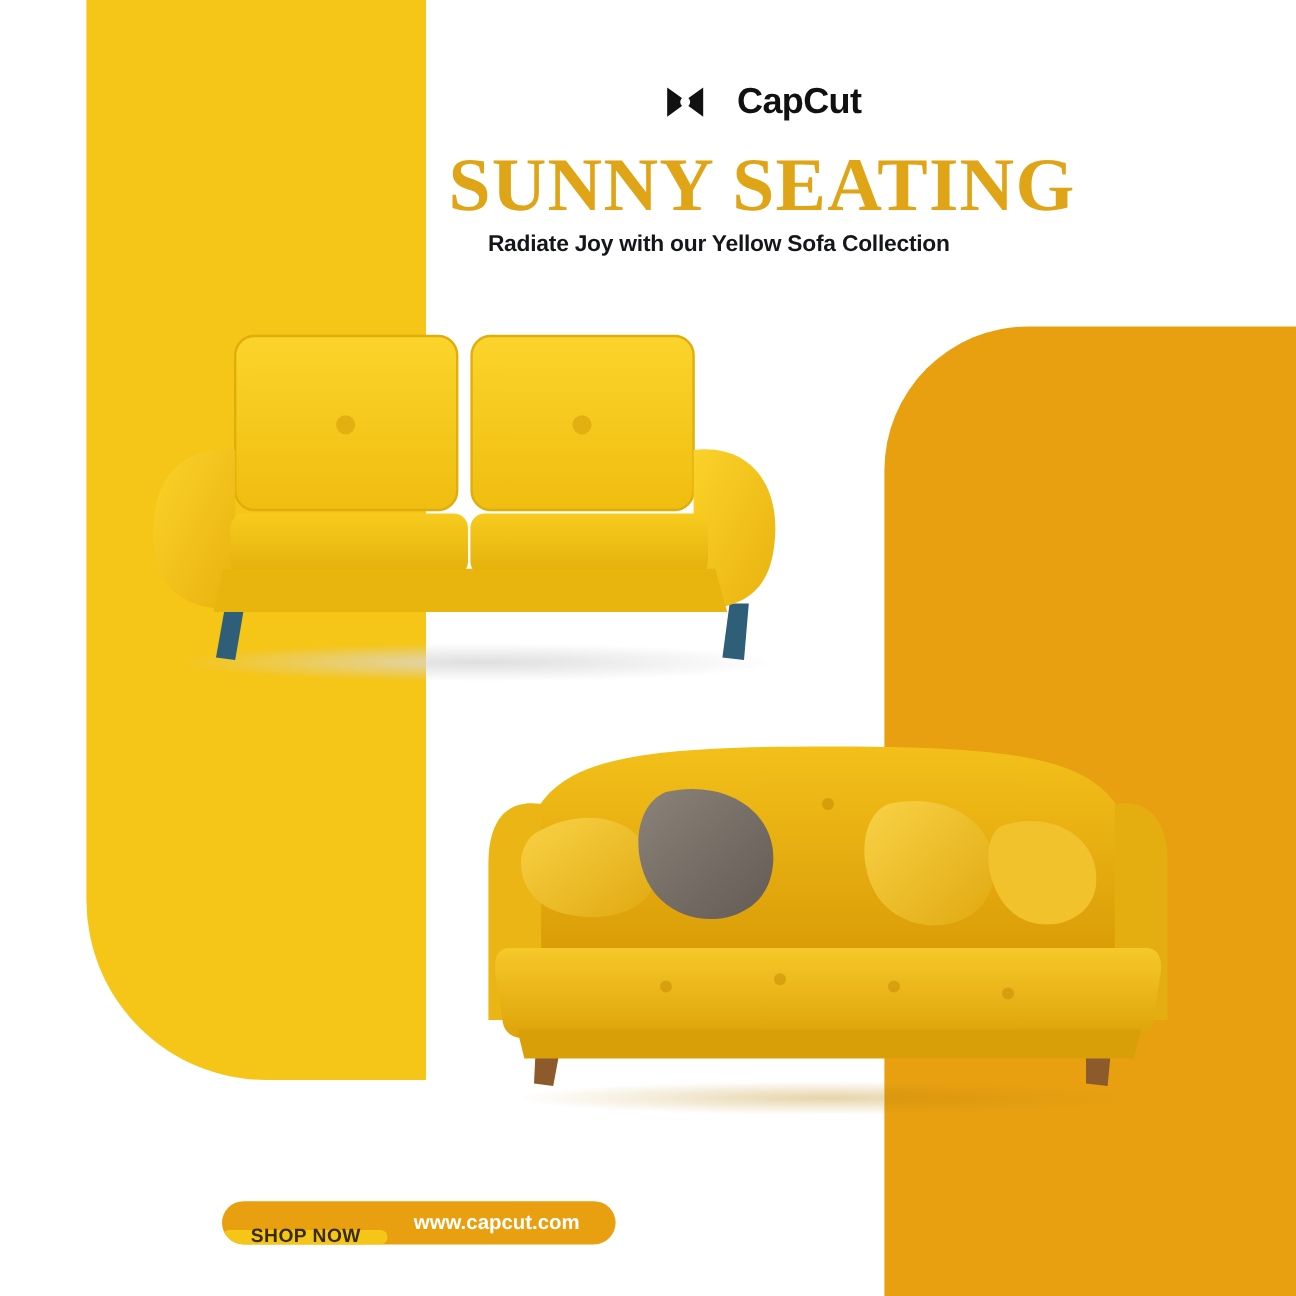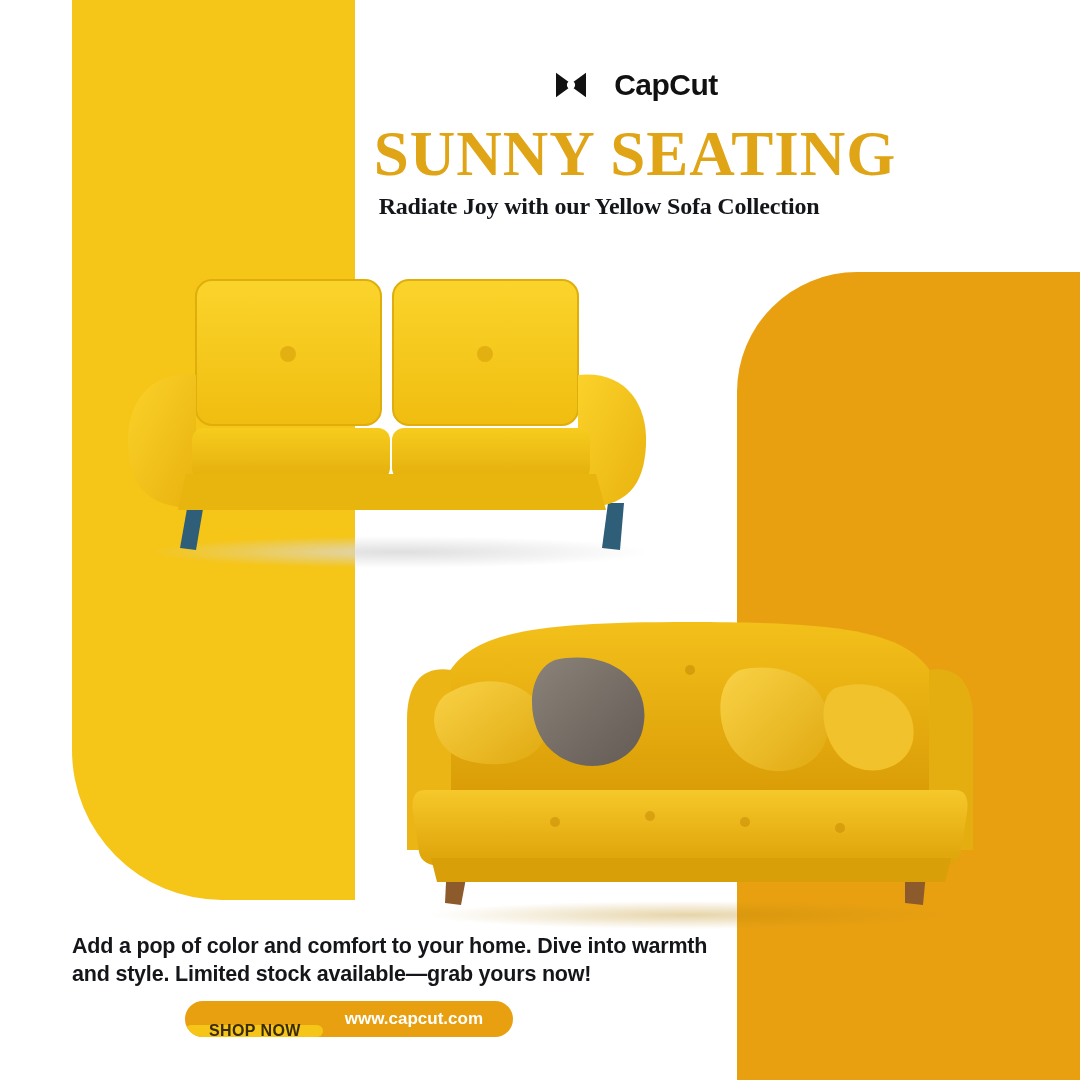--- a/index.html
+++ b/index.html
@@ -56,25 +56,24 @@
     font-size: 63px;
     letter-spacing: 1px;
     color: #E0A517;
     line-height: 1.15;
   }
   .subhead {
     position: absolute;
     top: 193px; left: 0; right: 0;
     text-align: center;
     padding-left: 118px;
-    font-size: 24px;
+    font-size: 19px;
     font-weight: bold;
     color: #14161A;
     letter-spacing: -0.2px;
-    font-family: Liberation Serif, serif;
   }
 
   
   .sofa1 { position: absolute; left: 100px; top: 260px; width: 600px; height: 310px; }
   .sofa1 svg { display: block; width: 100%; height: 100%; }
 
   
   .sofa2 { position: absolute; left: 385px; top: 600px; width: 610px; height: 330px; }
   .sofa2 svg { display: block; width: 100%; height: 100%; }
 
@@ -230,20 +229,19 @@
         <path d="M36 3 L18 16 L36 29 Z" fill="#111111"></path>
         <circle cx="20" cy="16" r="4.4" fill="#ffffff"></circle>
       </svg>
     </span>
     <span class="brand-name">CapCut</span>
   </div>
 
   <div class="headline">SUNNY SEATING</div>
   <div class="subhead">Radiate Joy with our Yellow Sofa Collection</div>
 
-  <div class="body-copy">Add a pop of color and comfort to your home. Dive into warmth and style. Limited stock available—grab yours now!</div>
 
   <div class="cta">
     <span class="cta-shop">SHOP NOW</span>
     <span class="cta-url">www.capcut.com</span>
   </div>
 
 </div>
 
 </body></html>

